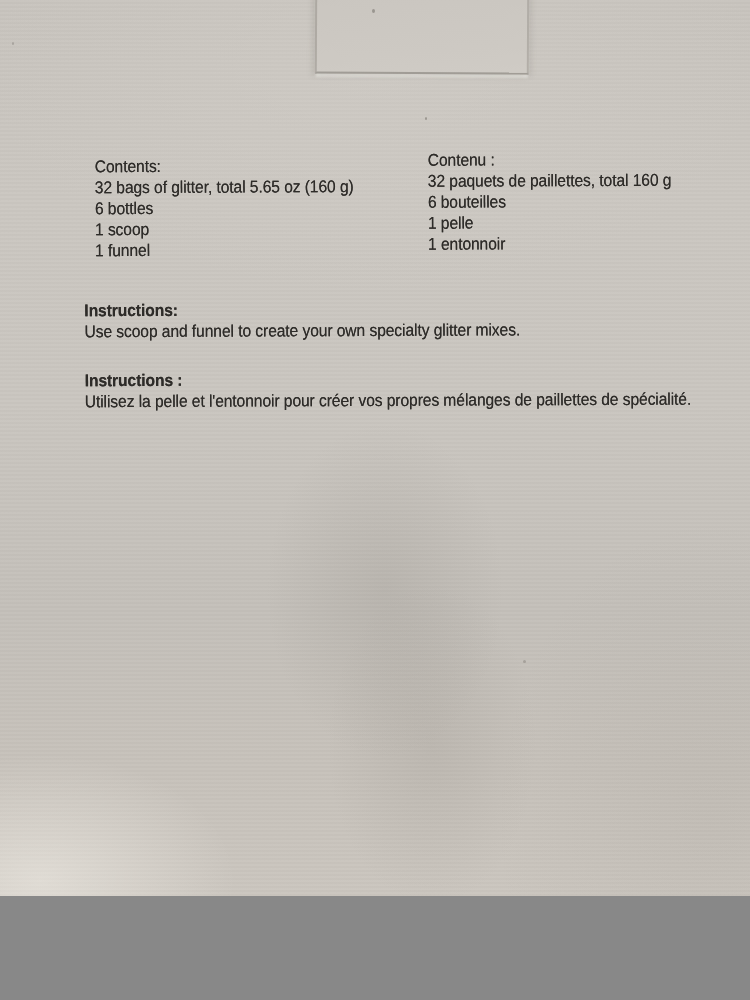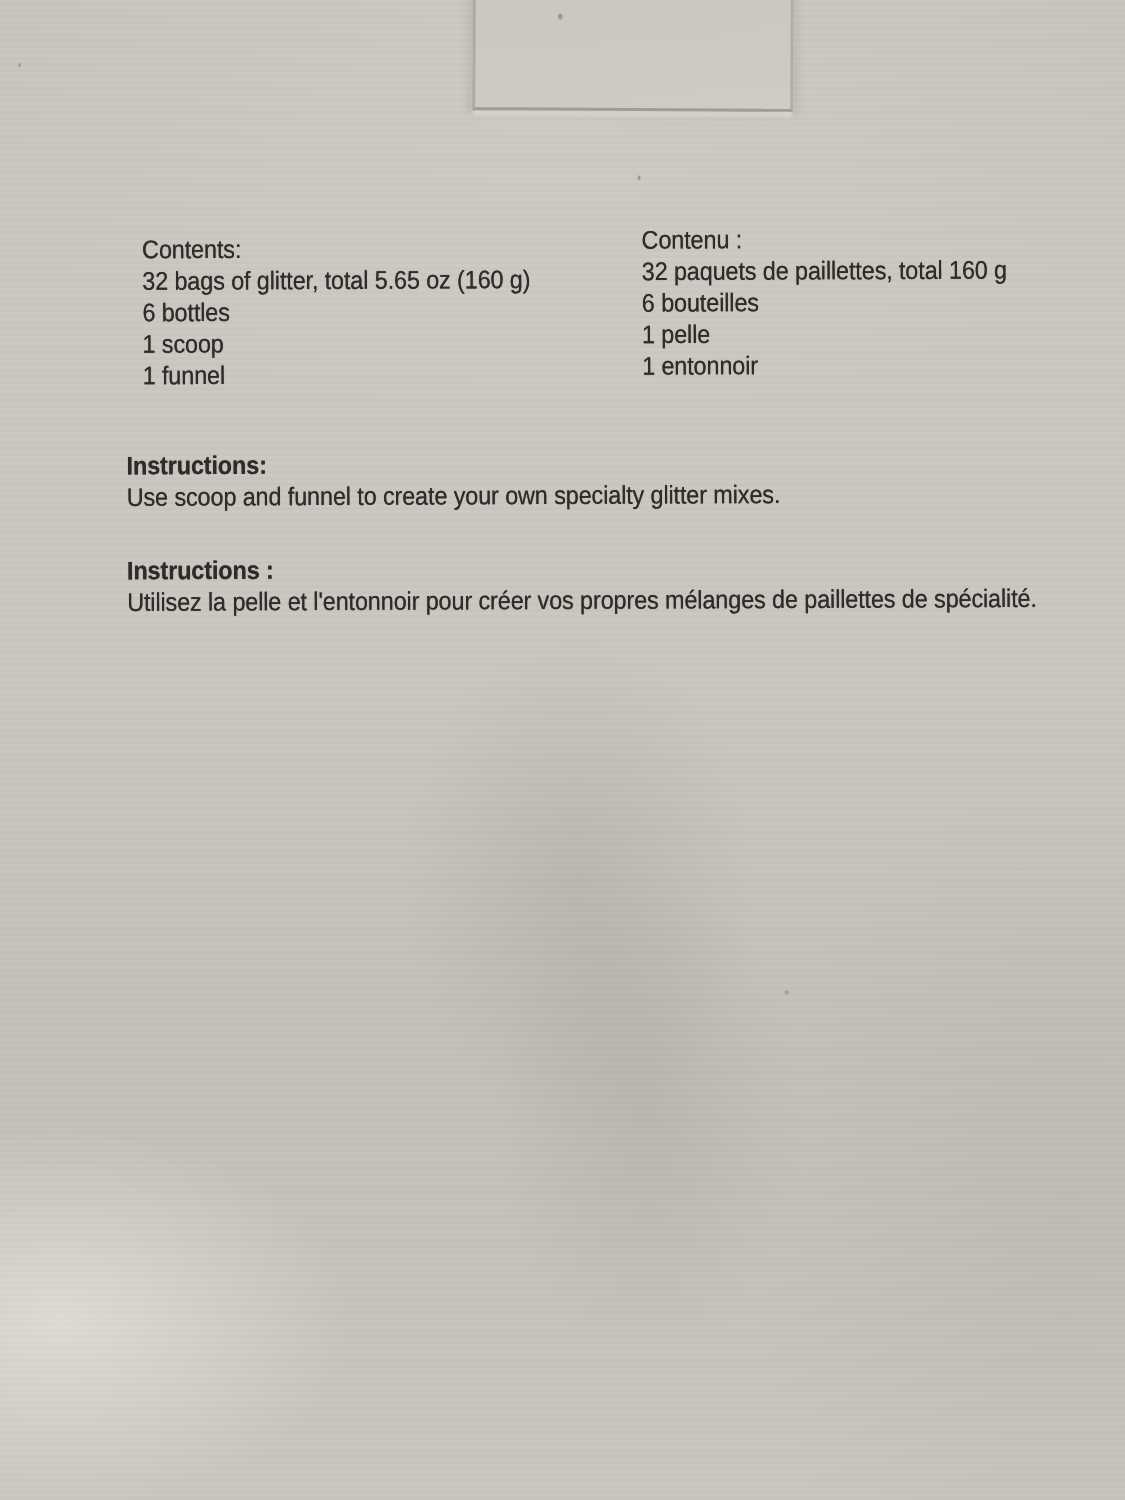--- a/index.html
+++ b/index.html
@@ -3,21 +3,21 @@
 <meta charset="utf-8">
 <style>
   html, body {
     margin: 0;
     padding: 0;
     background: #888;
   }
   .photo {
     position: relative;
     width: 750px;
-    height: 1000px;
+    height: 896px;
     overflow: hidden;
     font-family: "Liberation Sans", "DejaVu Sans", sans-serif;
     
     background:
       radial-gradient(ellipse 170px 240px at 385px 590px, rgba(125,120,113,0.16), rgba(125,120,113,0) 70%),
       radial-gradient(ellipse 150px 230px at 432px 745px, rgba(125,120,113,0.14), rgba(125,120,113,0) 70%),
       radial-gradient(ellipse 300px 420px at 710px 820px, rgba(120,115,108,0.08), rgba(120,115,108,0) 72%),
       radial-gradient(ellipse 280px 180px at 40px 880px, rgba(250,247,240,0.45), rgba(250,247,240,0) 70%),
       radial-gradient(ellipse 520px 300px at 375px 70px, rgba(213,209,203,0.35), rgba(213,209,203,0) 75%),
       repeating-linear-gradient(180deg, rgba(255,255,255,0.015) 0 2px, rgba(0,0,0,0.015) 2px 4px),

